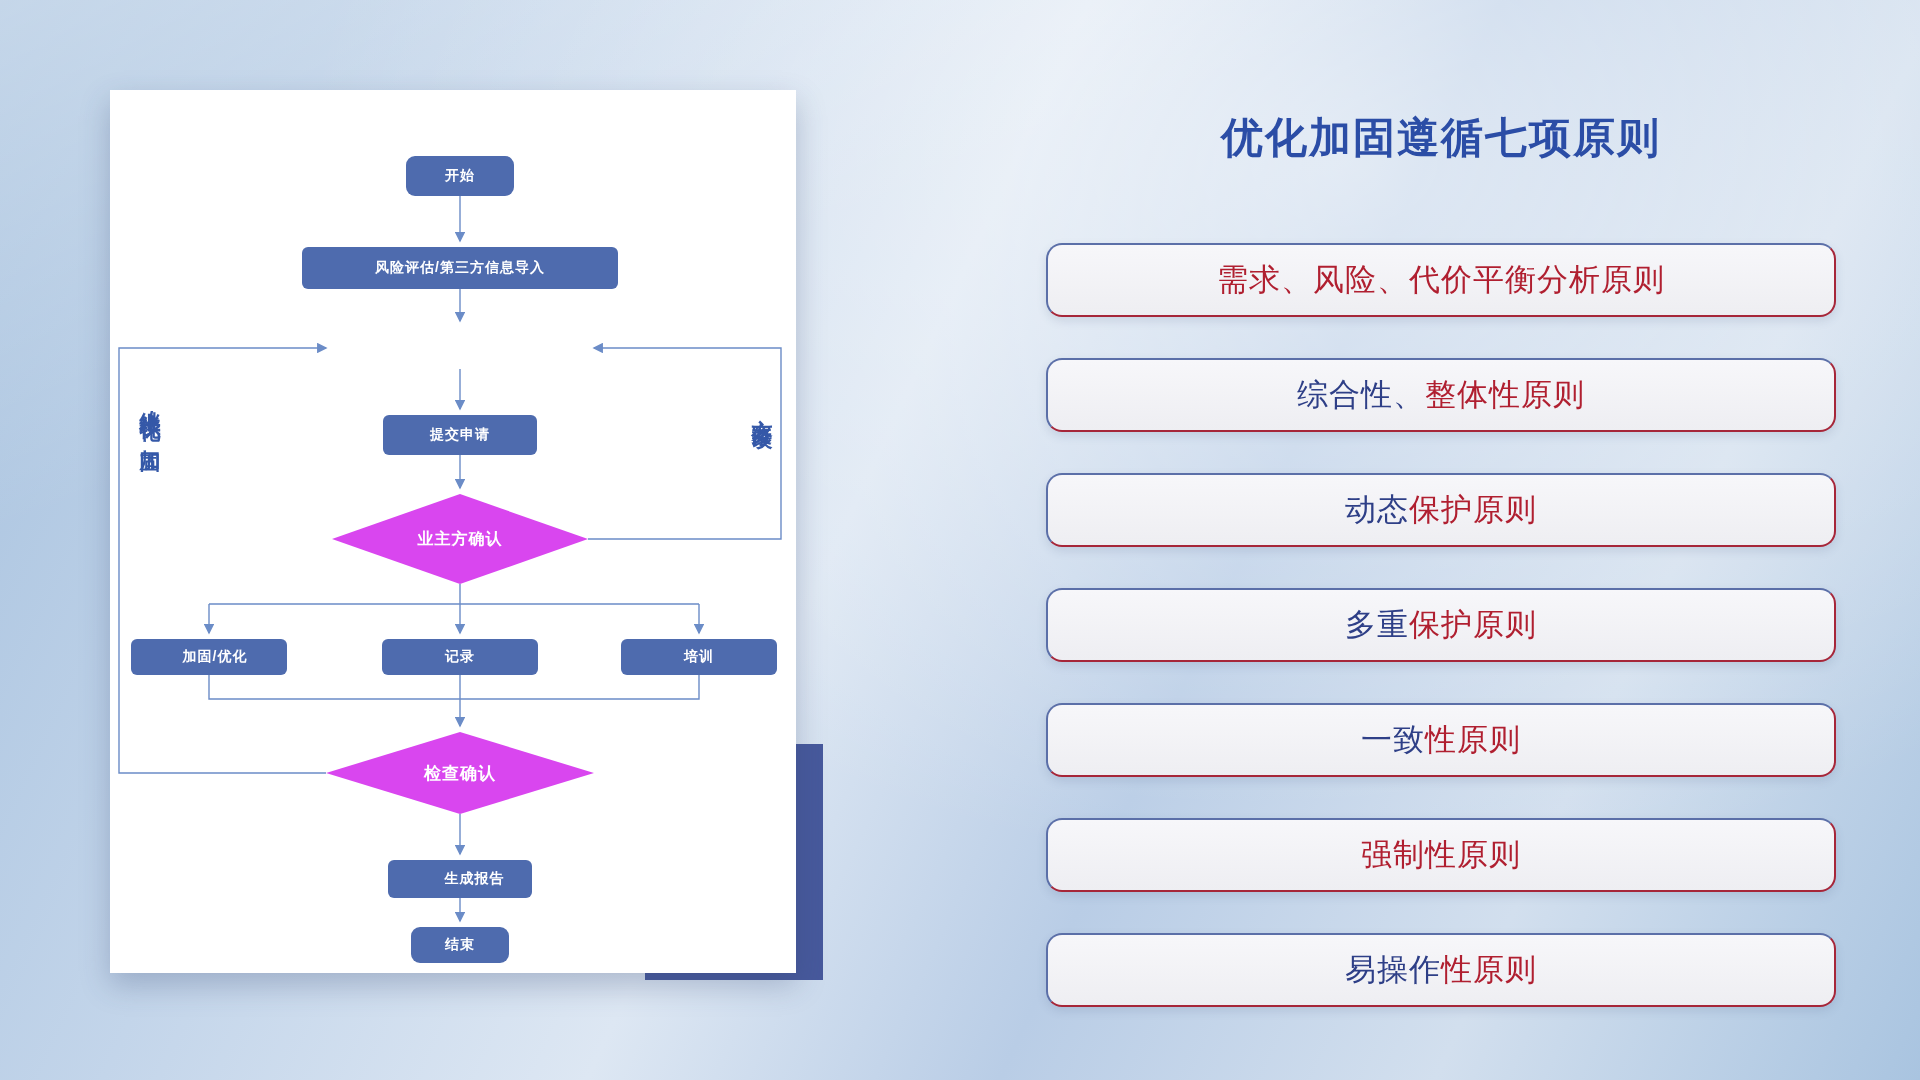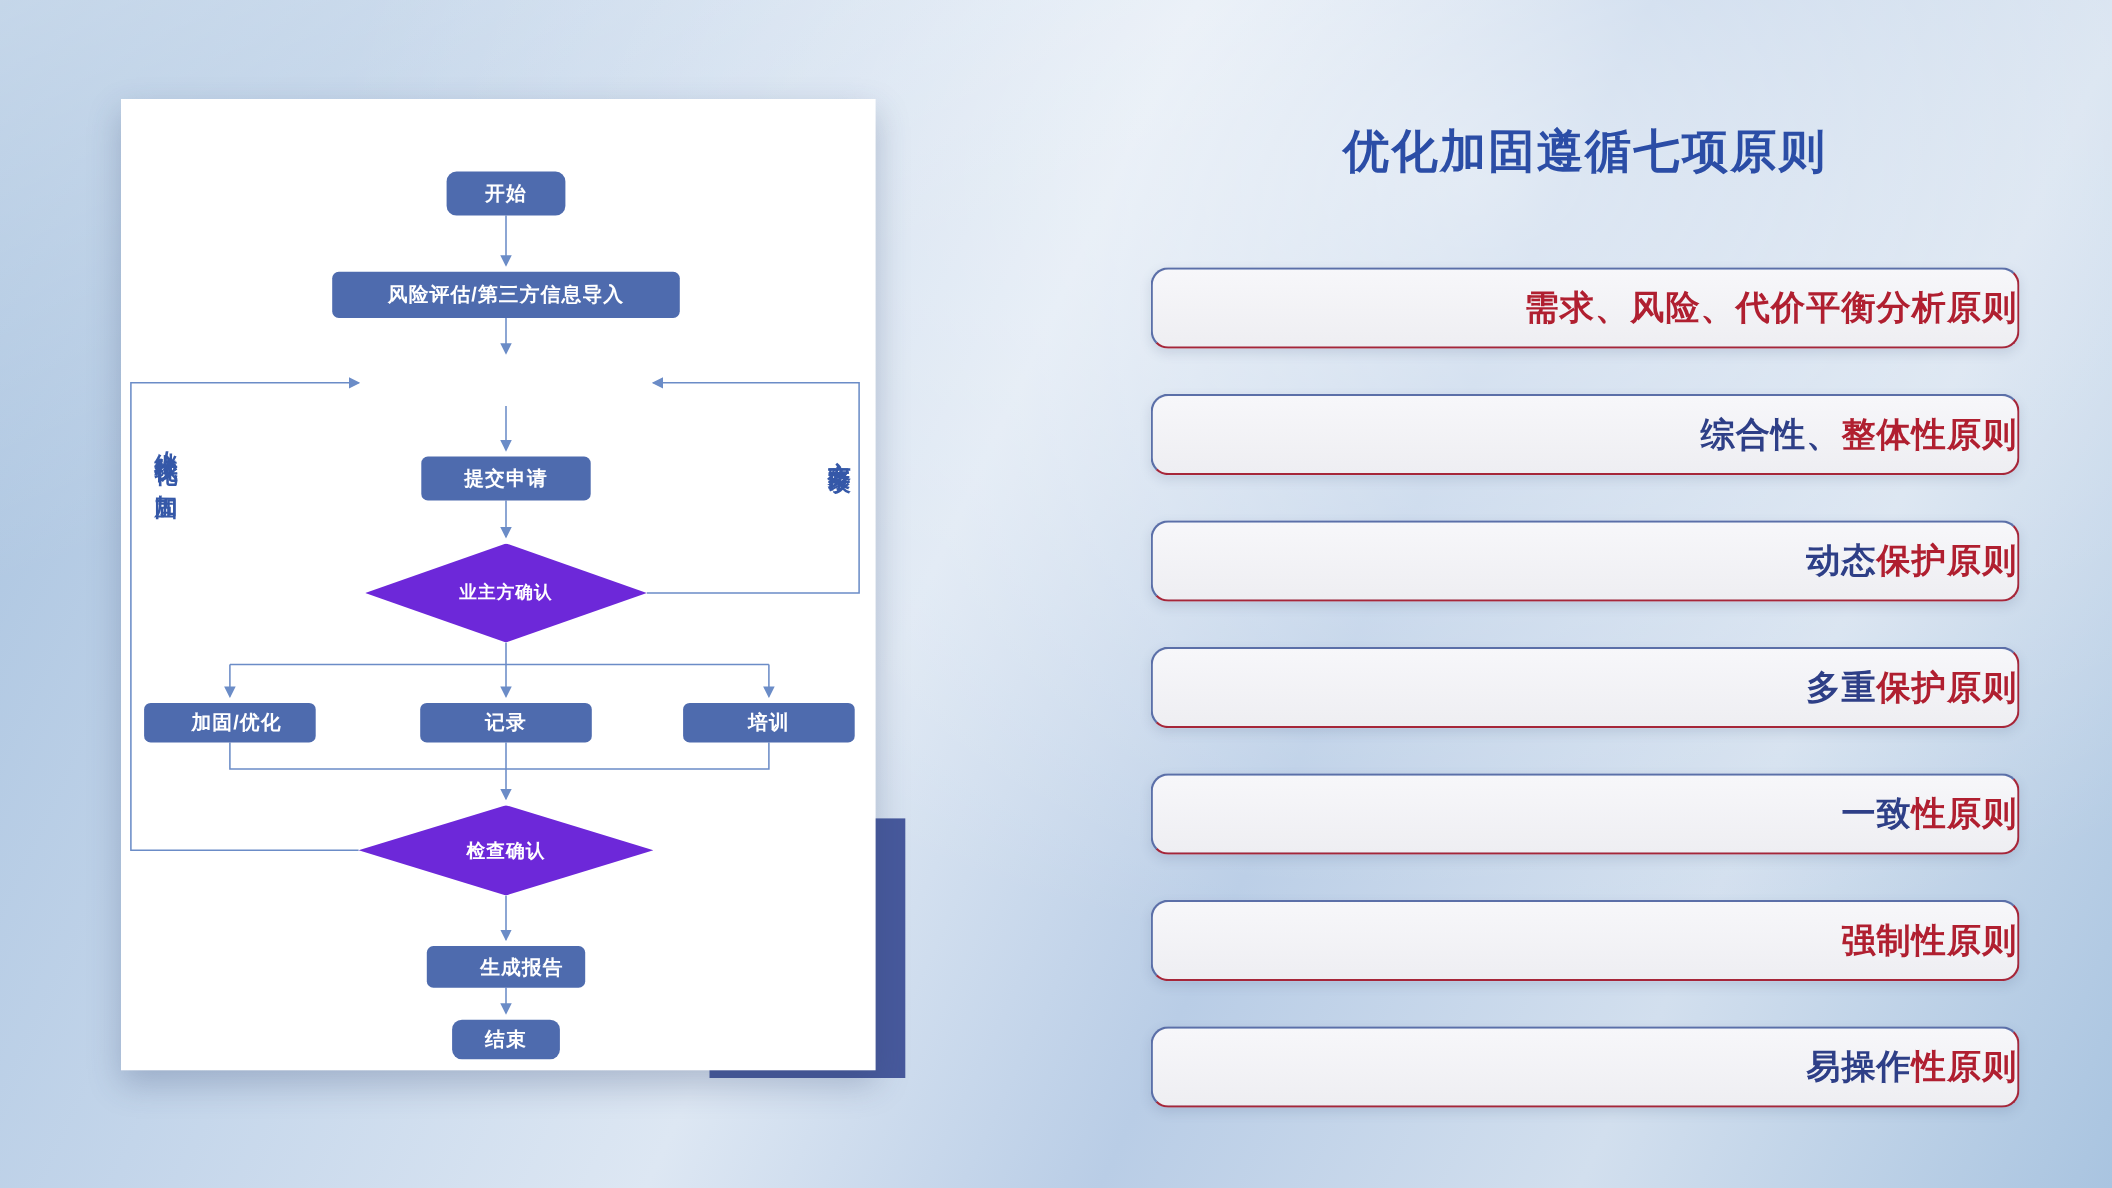--- a/index.html
+++ b/index.html
@@ -23,26 +23,26 @@
   .card {
     position: absolute; left: 110px; top: 90px; width: 686px; height: 883px;
     background: #ffffff; z-index: 2;
     box-shadow: 0 12px 28px rgba(50,70,110,0.28);
   }
   .flow-svg { position: absolute; left: 0; top: 0; width: 686px; height: 883px; }
 
   .fnode {
     position: absolute; background: #4e6bae; color: #ffffff;
     display: flex; align-items: center; justify-content: center;
-    font-size: 18px; font-weight: 600; letter-spacing: 1px;
+    font-size: 14px; font-weight: 600; letter-spacing: 1px;
     border-radius: 6px; z-index: 3; box-sizing: border-box;
   }
   .fnode.start-end { border-radius: 9px; }
   .fdiamond {
-    position: absolute; background: #6d28d9; color: #ffffff;
+    position: absolute; background: #d946ef; color: #ffffff;
     display: flex; align-items: center; justify-content: center;
     font-size: 16px; font-weight: 600; letter-spacing: 1px;
     clip-path: polygon(50% 0, 100% 50%, 50% 100%, 0 50%); z-index: 3;
   }
   .vlabel {
     position: absolute; writing-mode: vertical-rl; text-orientation: upright;
     color: #3558a8; font-size: 21px; font-weight: 600; letter-spacing: 3px; z-index: 3;
   }
 
   
@@ -53,22 +53,22 @@
   }
   .principles {
     position: absolute; left: 1046px; top: 243px; width: 790px;
     display: flex; flex-direction: column; gap: 41px;
   }
   .principle {
     height: 70px; border-radius: 16px;
     background: linear-gradient(180deg, #f7f7fa, #eeeef2);
     border: 2px solid;
     border-color: #5b6fa8 #a62639 #a62639 #5b6fa8;
-    display: flex; align-items: center; justify-content: flex-end;
-    font-size: 31px; font-weight: 700; letter-spacing: 1px;
+    display: flex; align-items: center; justify-content: center;
+    font-size: 31px; font-weight: 400; letter-spacing: 1px;
     box-shadow: 0 4px 10px rgba(70,90,130,0.15);
   }
   .seg-red  { color: #b01f30; }
   .seg-blue { color: #2e3f87; }
 </style>
 </head>
 <body>
 
 <div class="stage">
 

